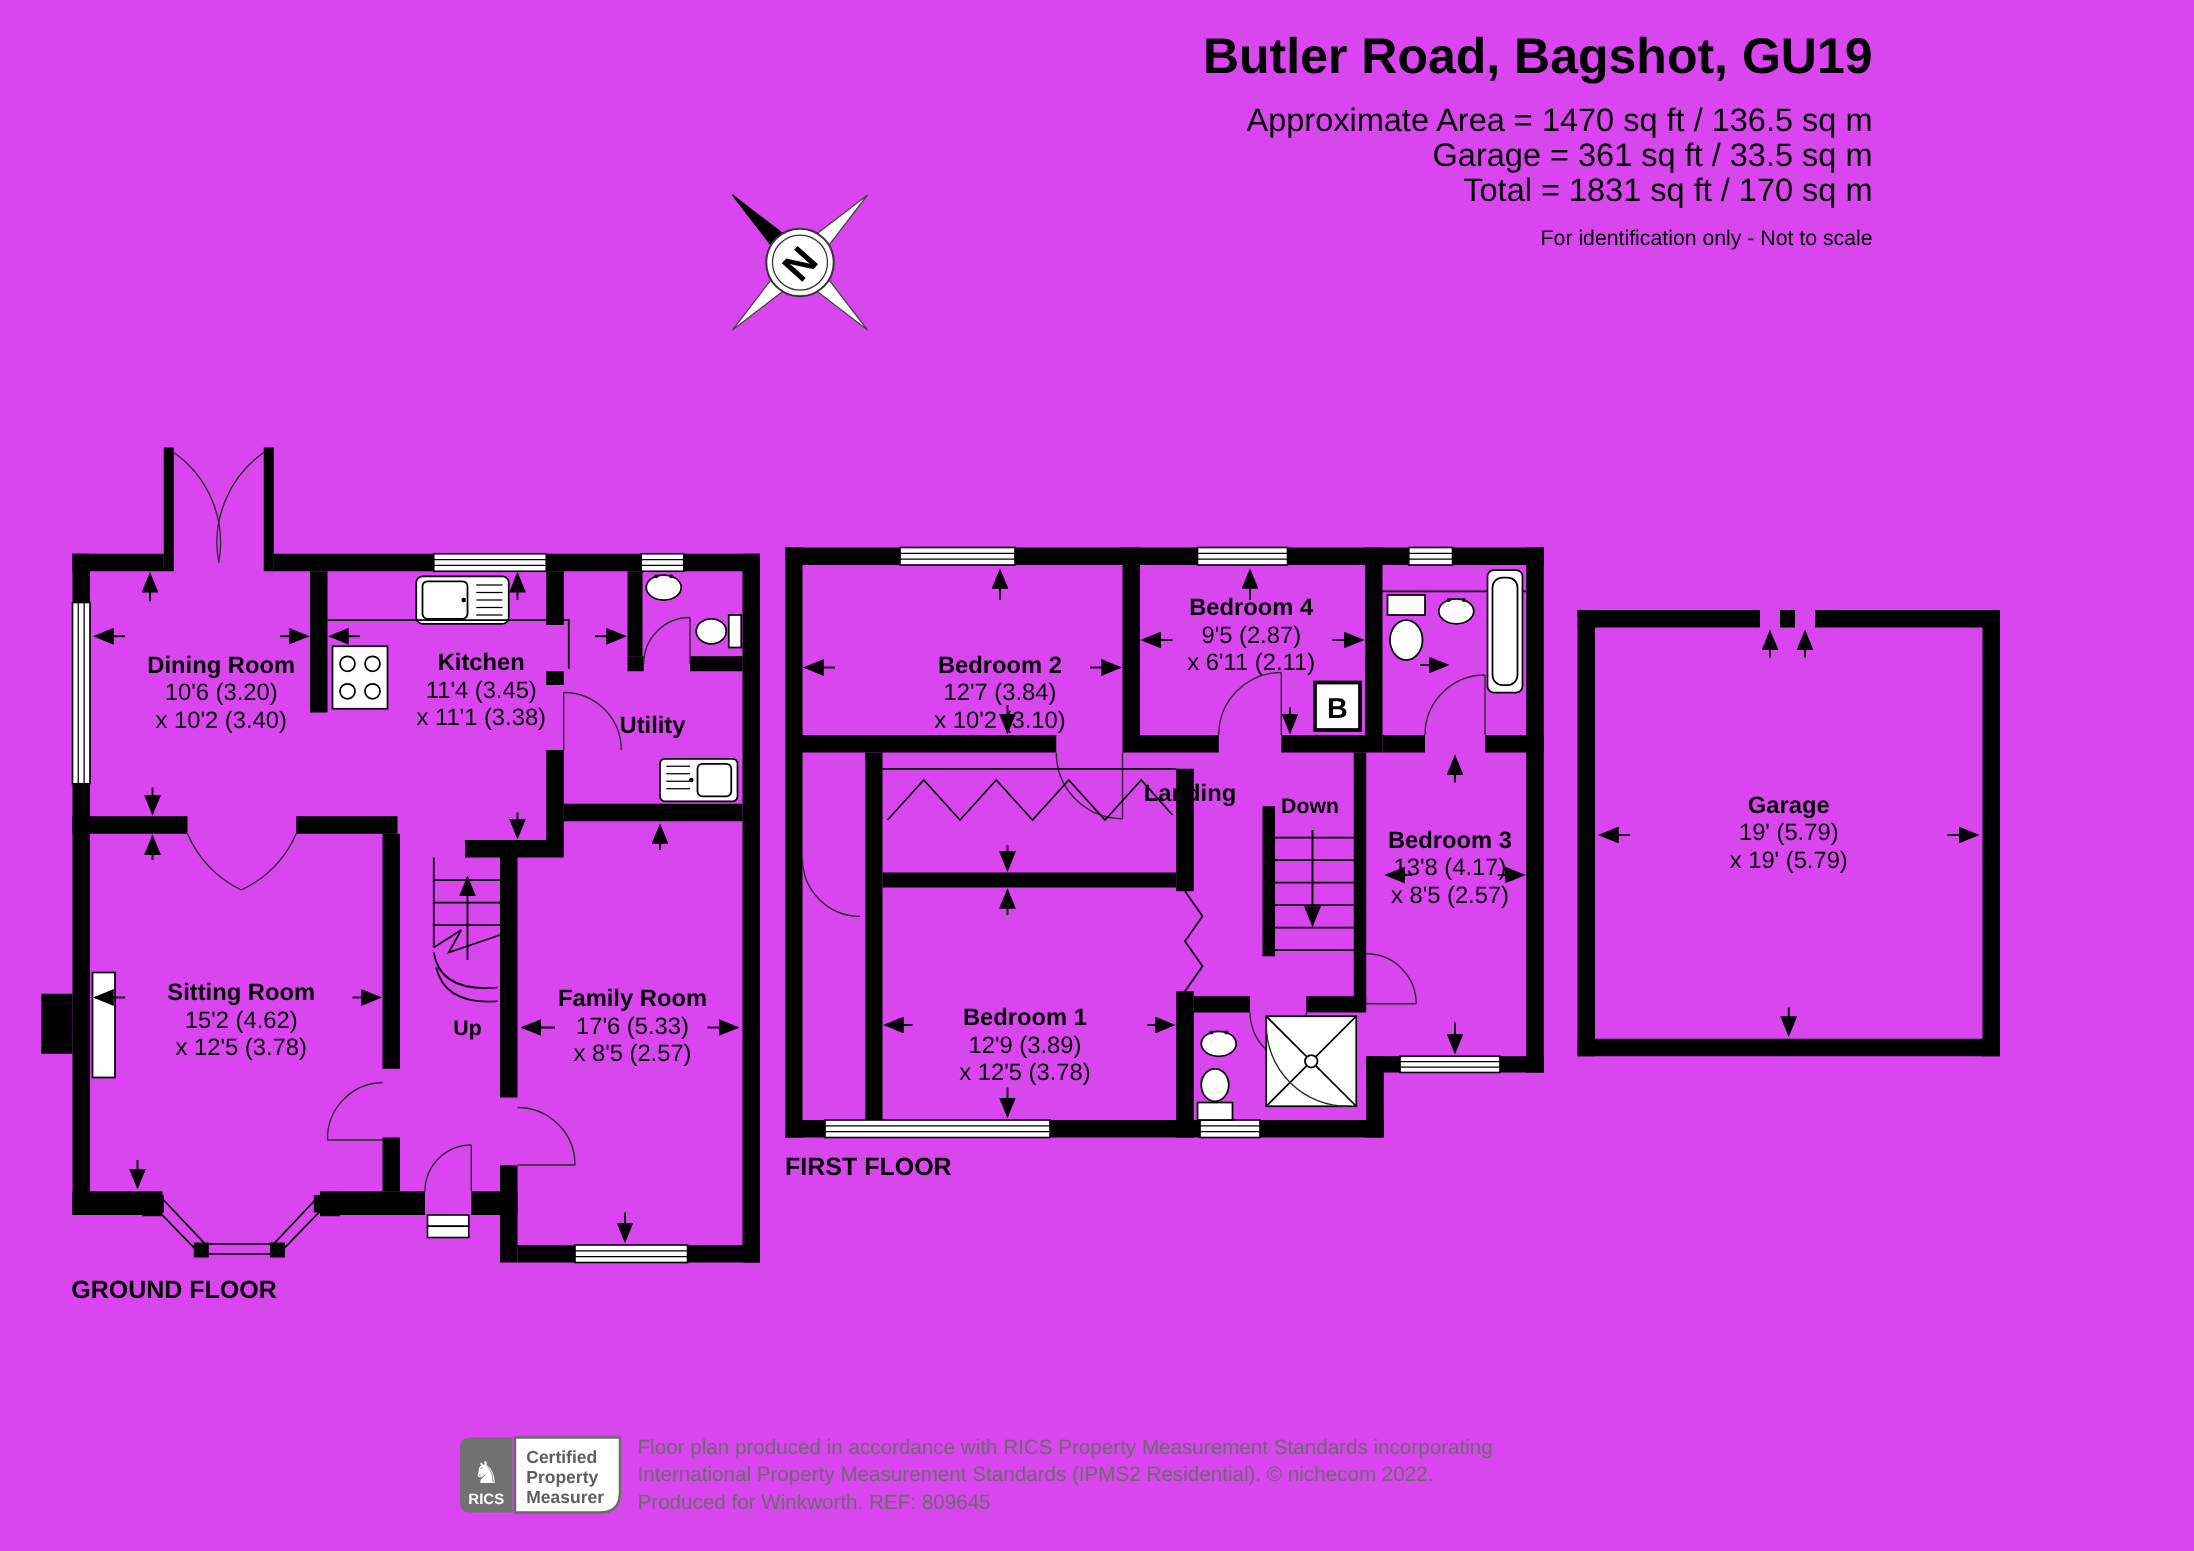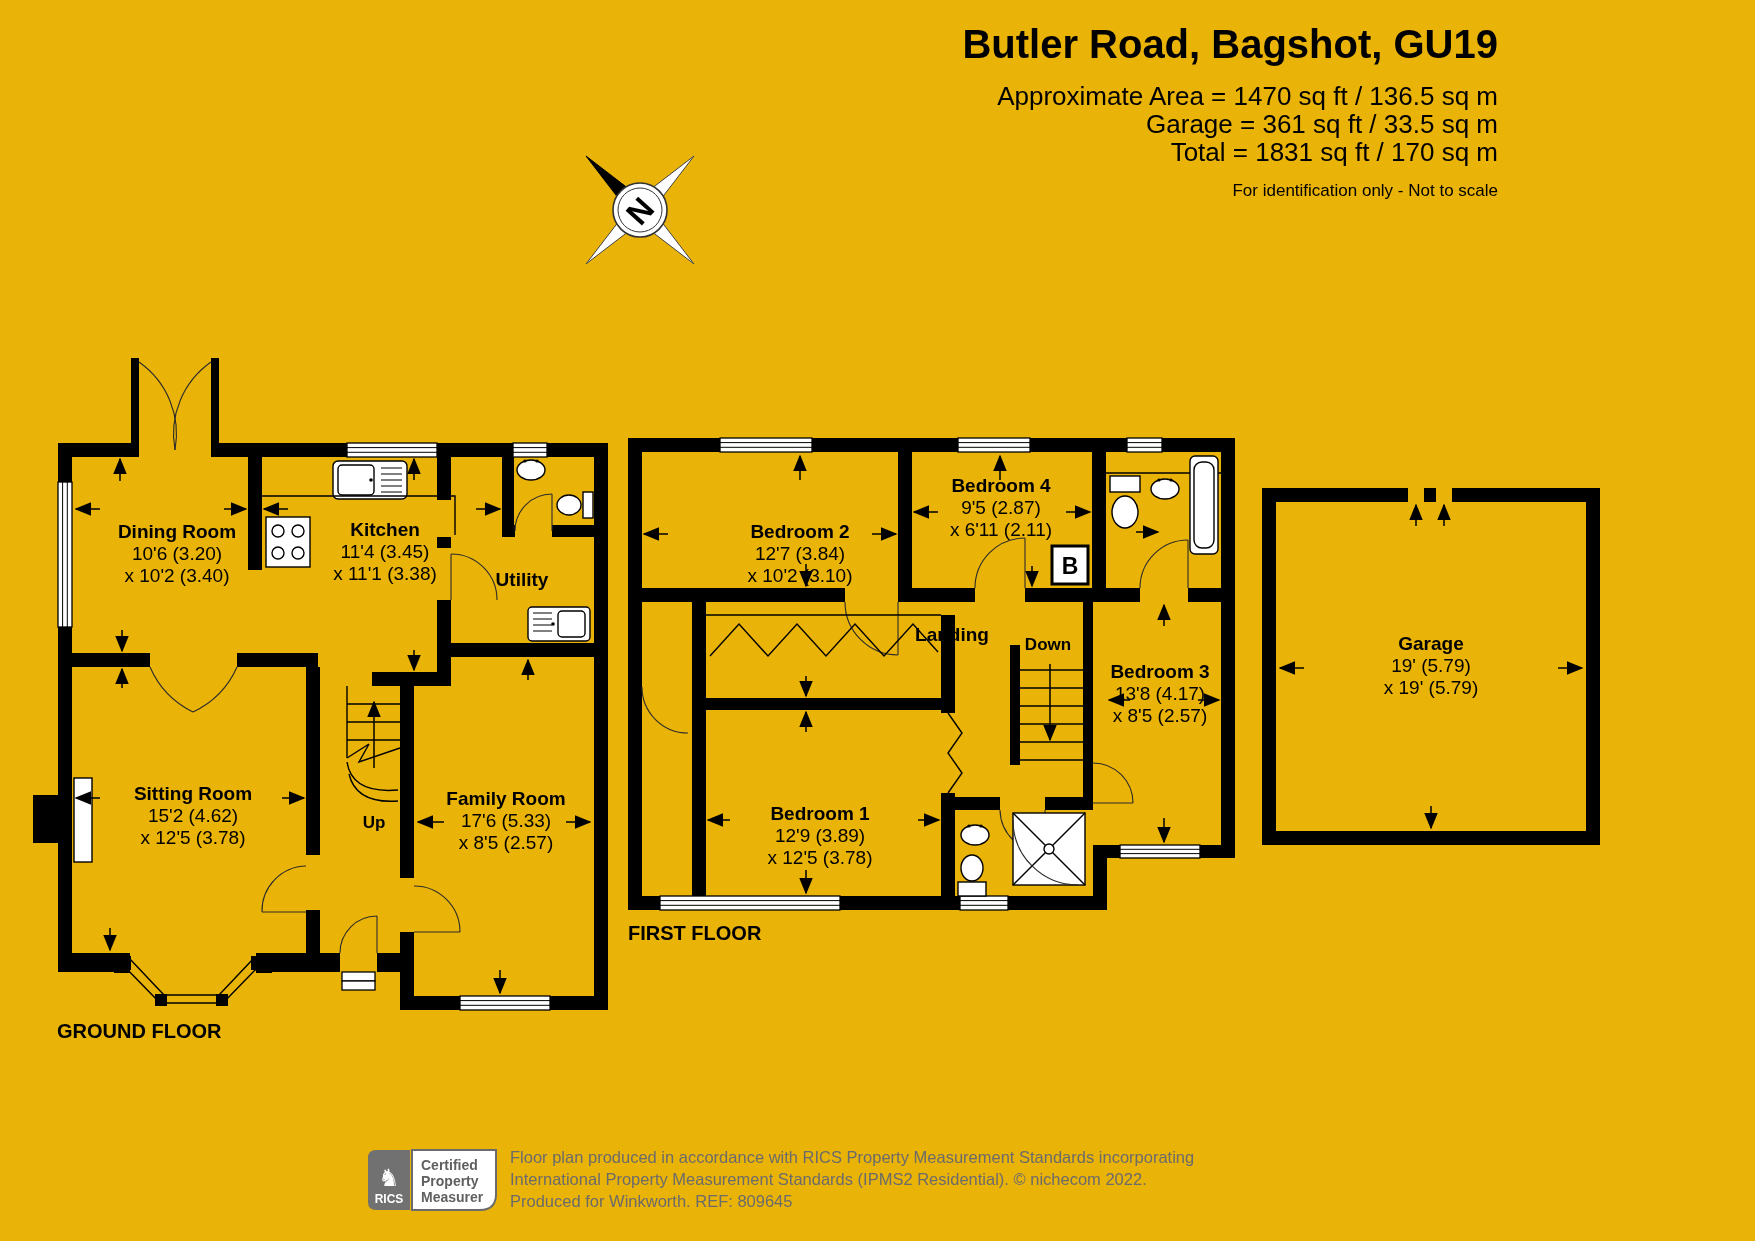--- a/index.html
+++ b/index.html
@@ -1,16 +1,16 @@
 <!DOCTYPE html>
 <html><head>
 <meta charset="utf-8">
 <style>
   html,body{margin:0;padding:0;background:#fff;}
-  .page{position:relative;width:1755px;height:1241px;background:#eab308;overflow:hidden;}
+  .page{position:relative;width:1755px;height:1241px;background:#d946ef;overflow:hidden;}
   svg{position:absolute;left:0;top:0;}
   svg text{font-family:"Liberation Sans","DejaVu Sans",sans-serif;fill:#000;}
   .title{font-size:40px;font-weight:bold;}
   .sub{font-size:26px;}
   .disc{font-size:17px;}
   .rn{font-size:19px;font-weight:bold;text-anchor:middle;}
   .rd{font-size:19px;text-anchor:middle;}
   .fl{font-size:20px;font-weight:bold;}
   .small-b{font-size:17px;font-weight:bold;text-anchor:middle;}
   .bletter{font-size:23px;font-weight:bold;text-anchor:middle;}

